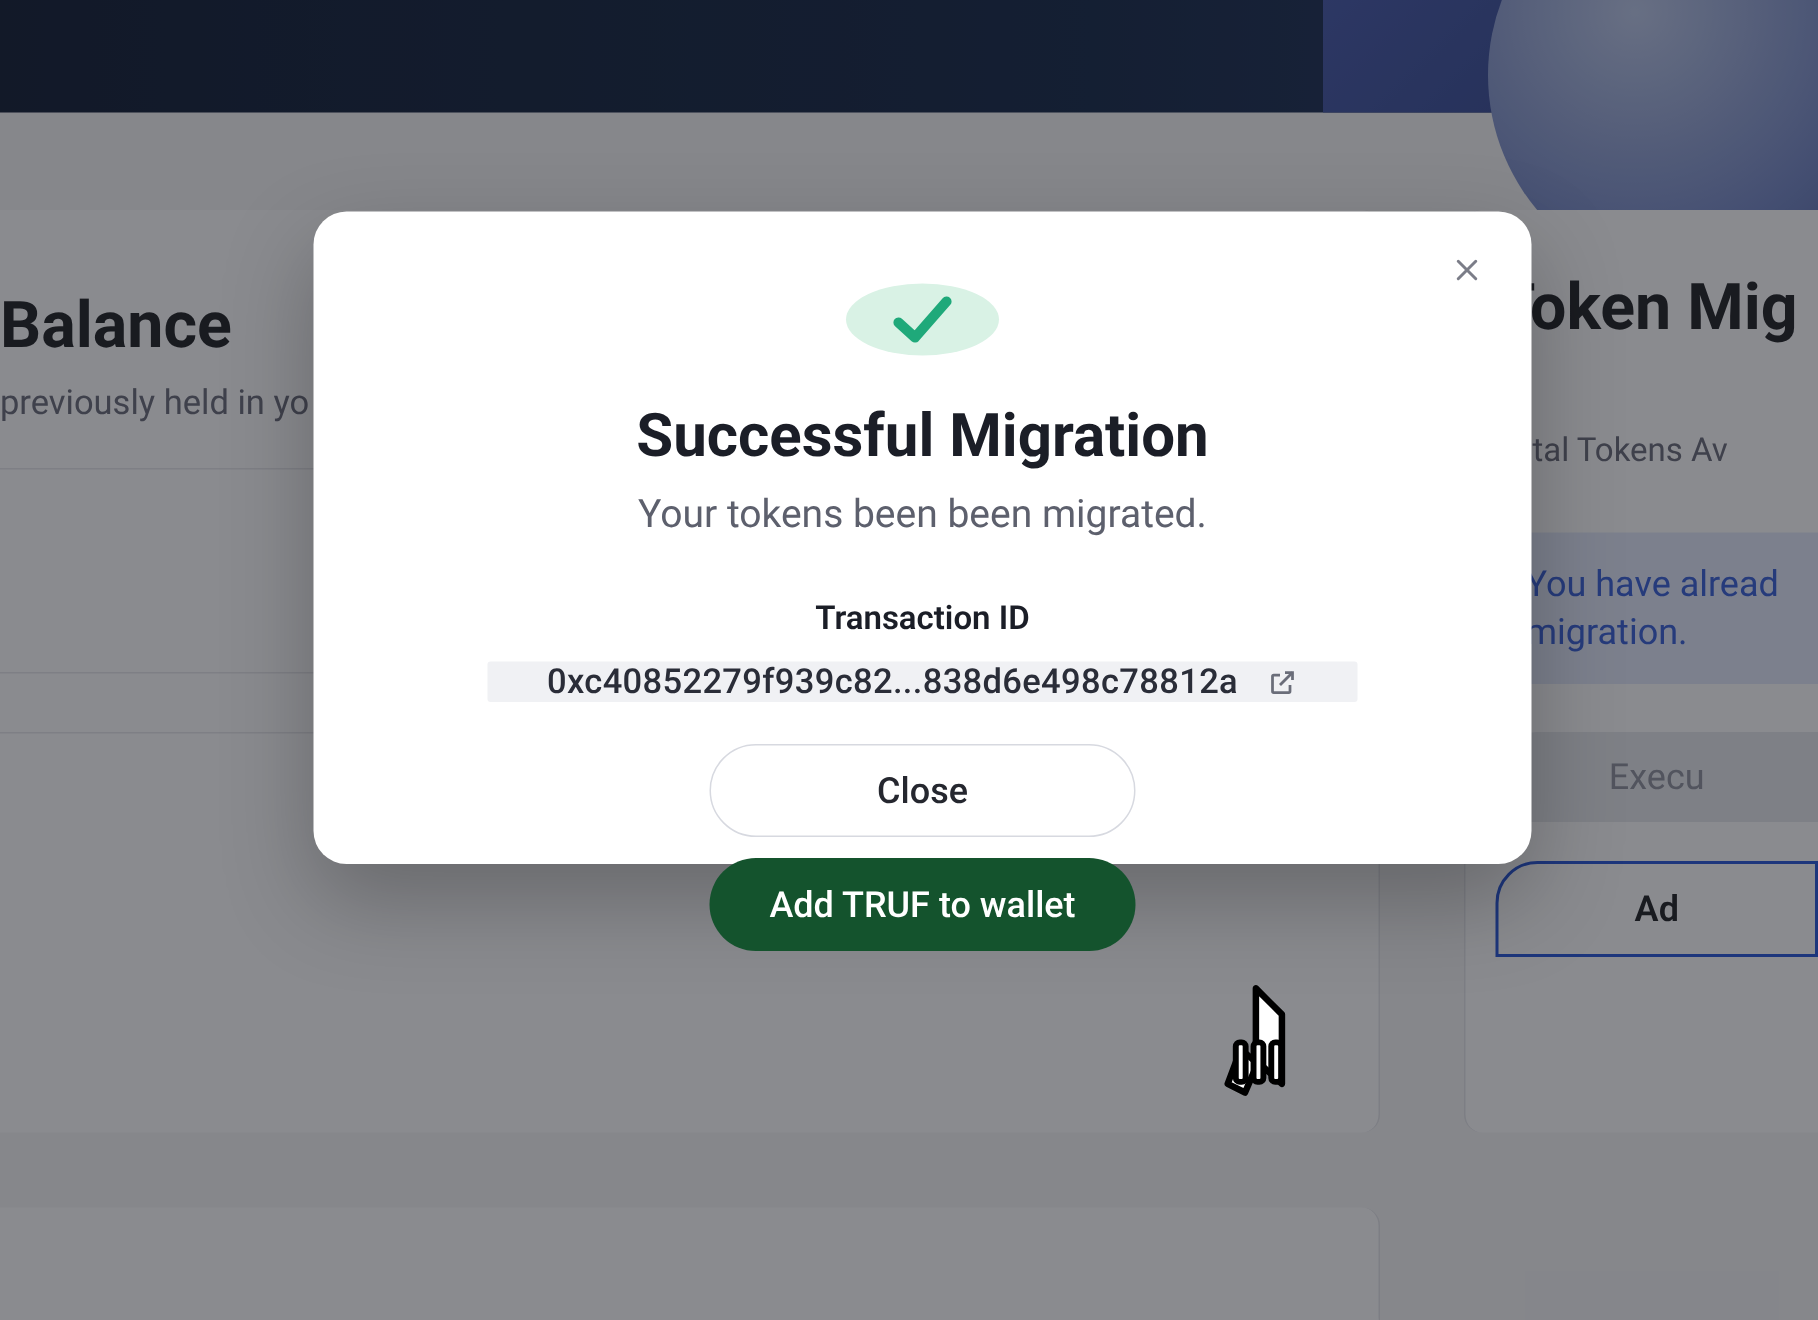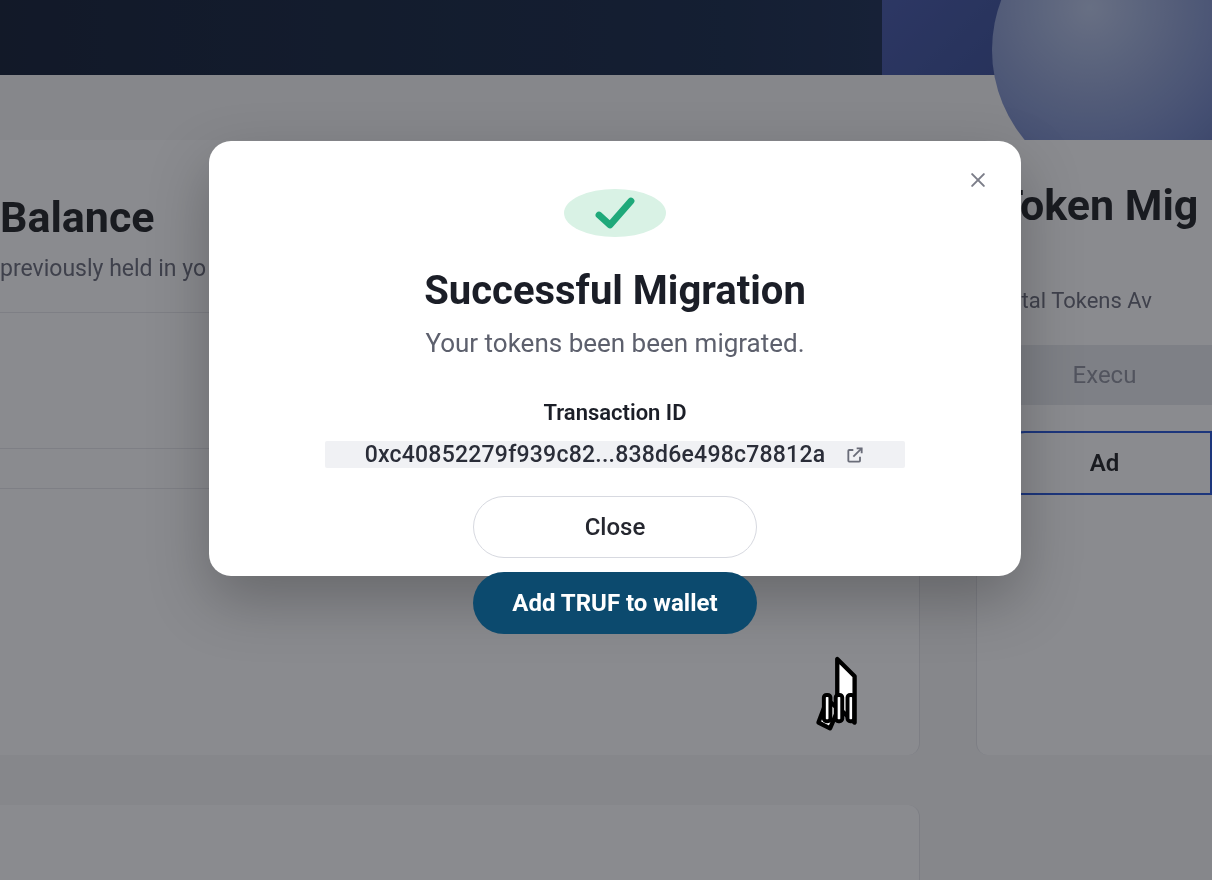--- a/index.html
+++ b/index.html
@@ -120,21 +120,21 @@
     margin-top:28px; display:flex; gap:14px;flex-direction:column;
   }
   .btn {
     height:62px; border-radius:31px; display:flex; align-items:center; justify-content:center;
     font-size:24px; font-weight:500; cursor:pointer; border:none;
   }
   .btn-close {
     width:284px; background:#fff; color:#25272f; border:1.6px solid #d7d9e0;
   }
   .btn-primary {
-    width:284px; background:#0c4a6e; color:#fff;font-weight:bold;
+    width:284px; background:#14532d; color:#fff;
   }
 
   
   .cursor {
     position:absolute; left:796px; top:645px; width:82px; height:92px;
     pointer-events:none;
   }
   .cursor svg { width:100%; height:100%; }
 </style>
 </head>
@@ -151,20 +151,24 @@
     <h1>Balance</h1>
     <div class="bg-left-sub">previously held in yo</div>
     <div class="bg-hr" style="top:172px"></div>
     <div class="bg-hr" style="top:308px"></div>
     <div class="bg-hr" style="top:348px"></div>
   </div>
 
   <div class="bg-right-card">
     <h1>Token Mig</h1>
     <div class="bg-right-label">Total Tokens Av</div>
+    <div class="bg-right-info">
+      <span>You have alread</span><br>
+      <span>migration.</span>
+    </div>
     <div class="bg-right-status">
       <span>Execu</span>
     </div>
     <div class="bg-right-add">
       <span>Ad</span>
     </div>
   </div>
 
   <div class="bg-bottom-card"></div>
 </div>

